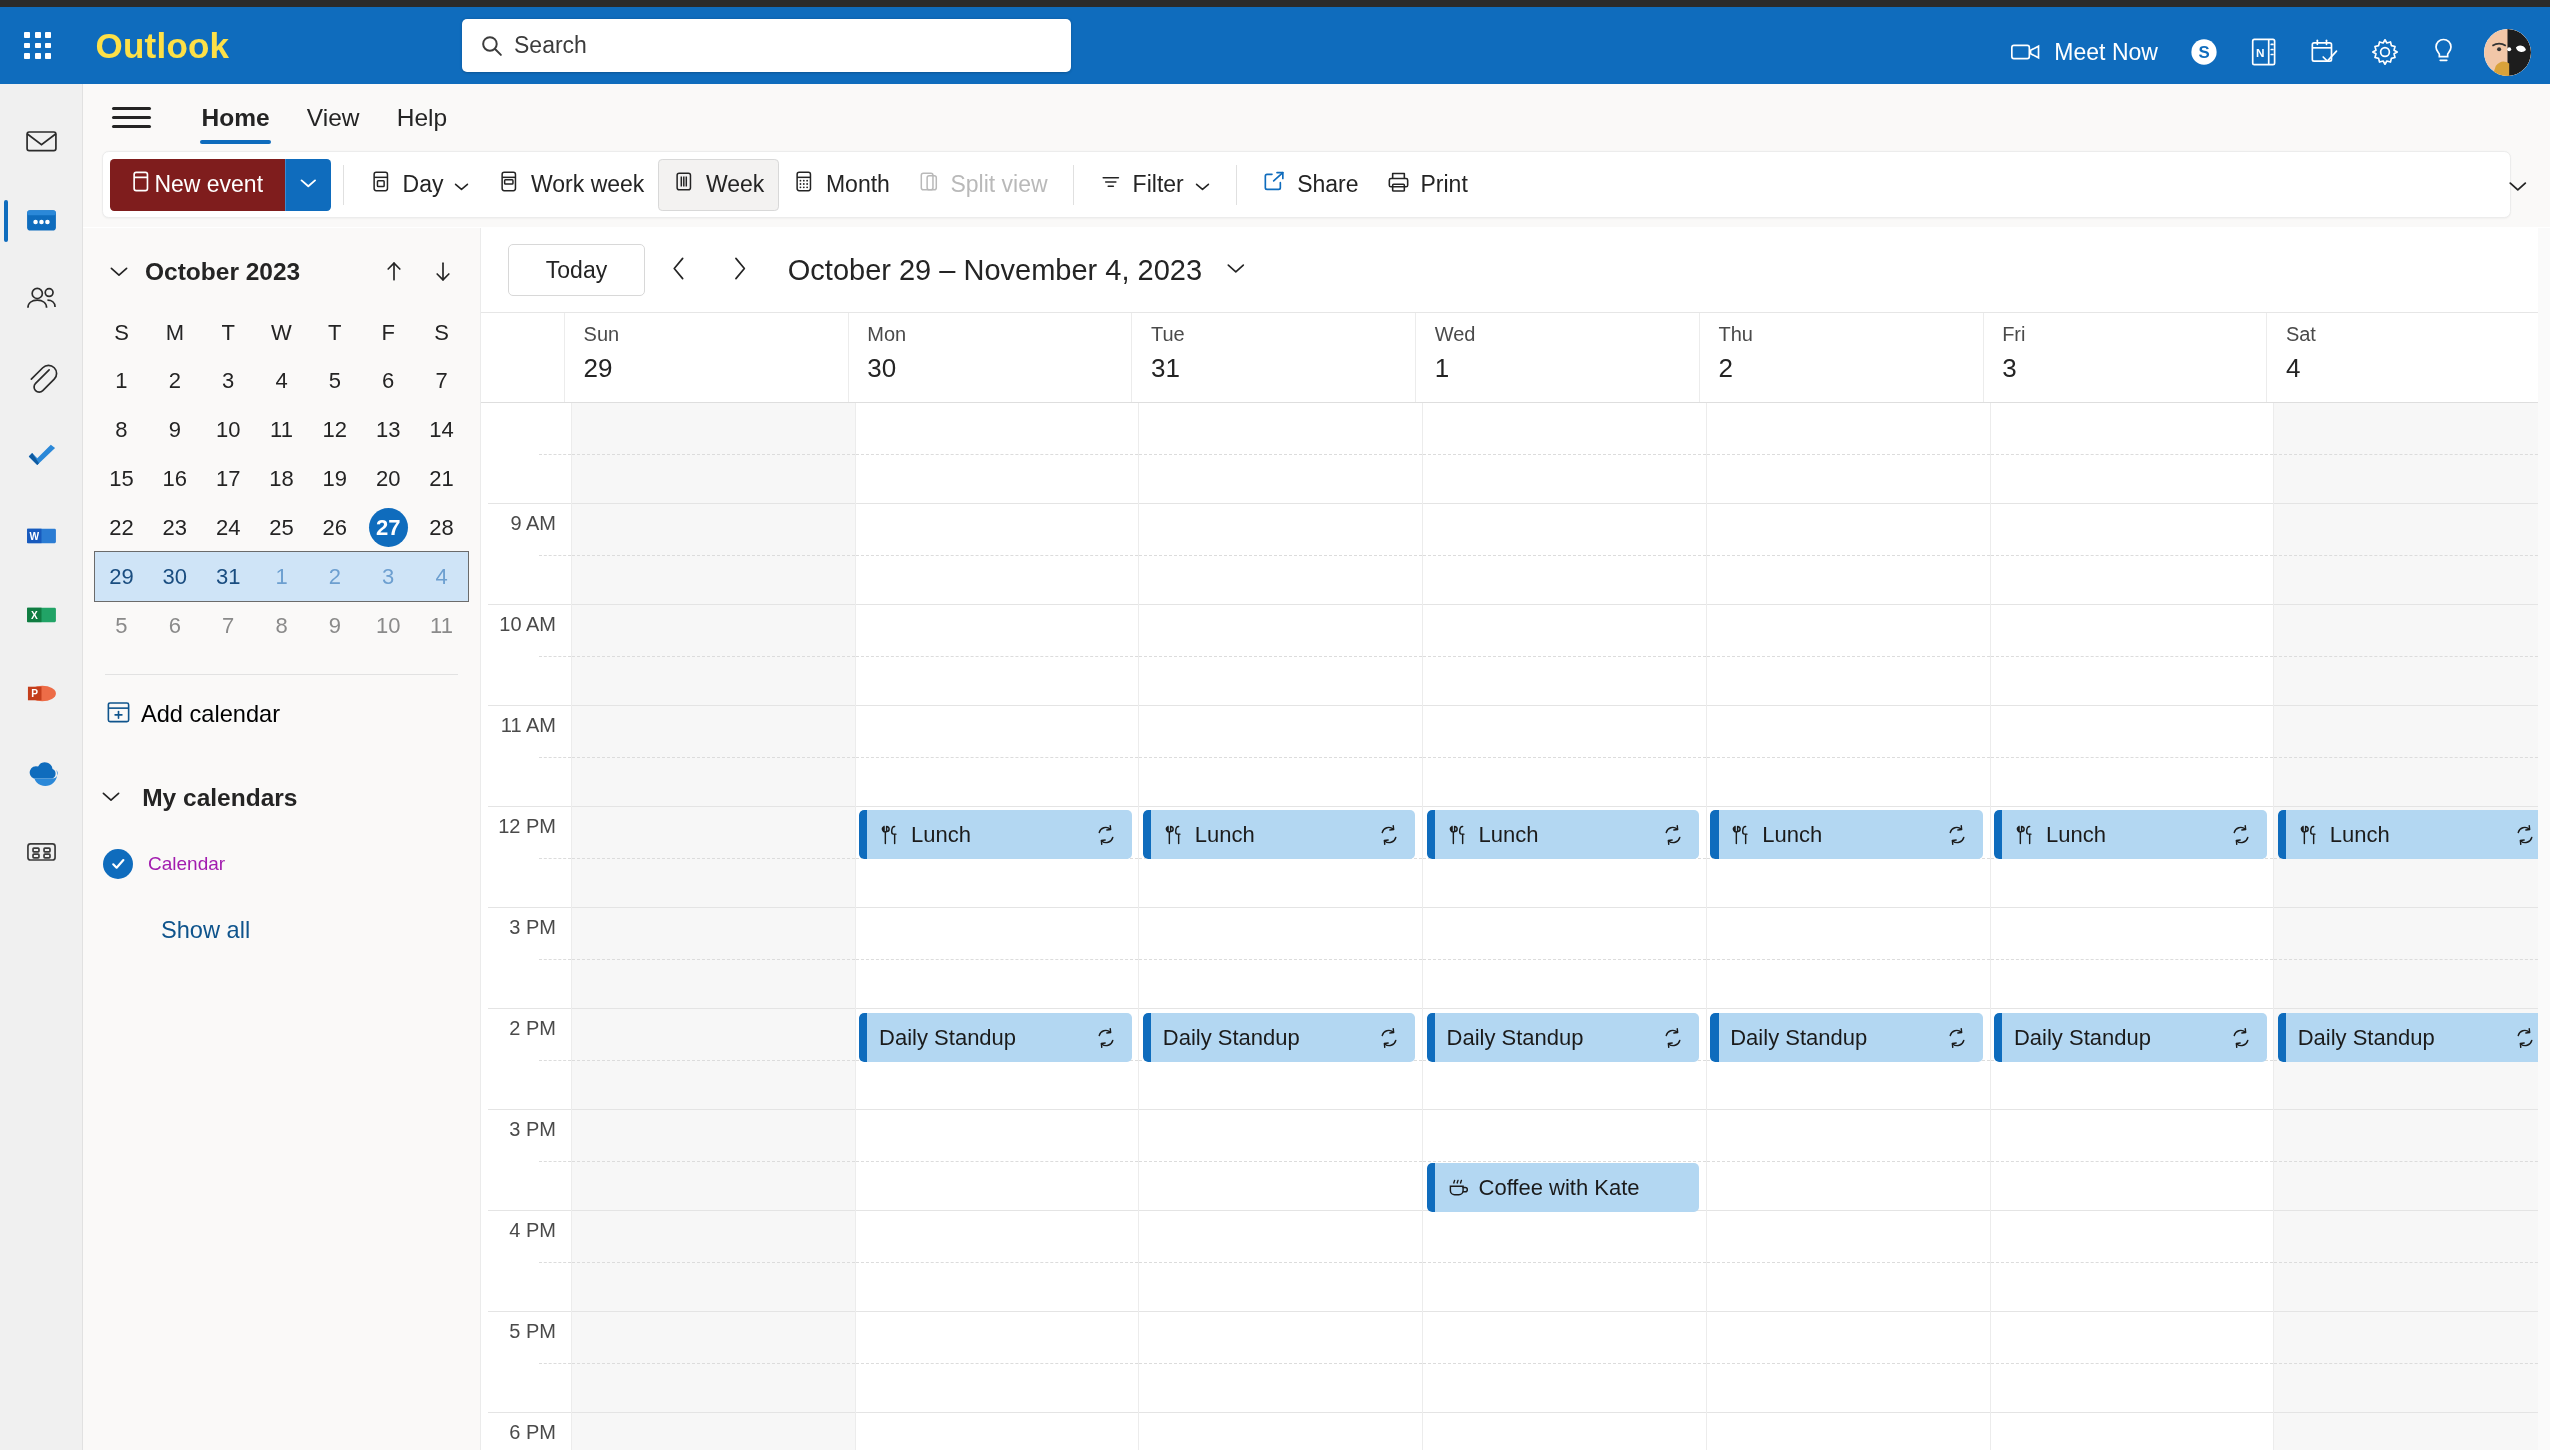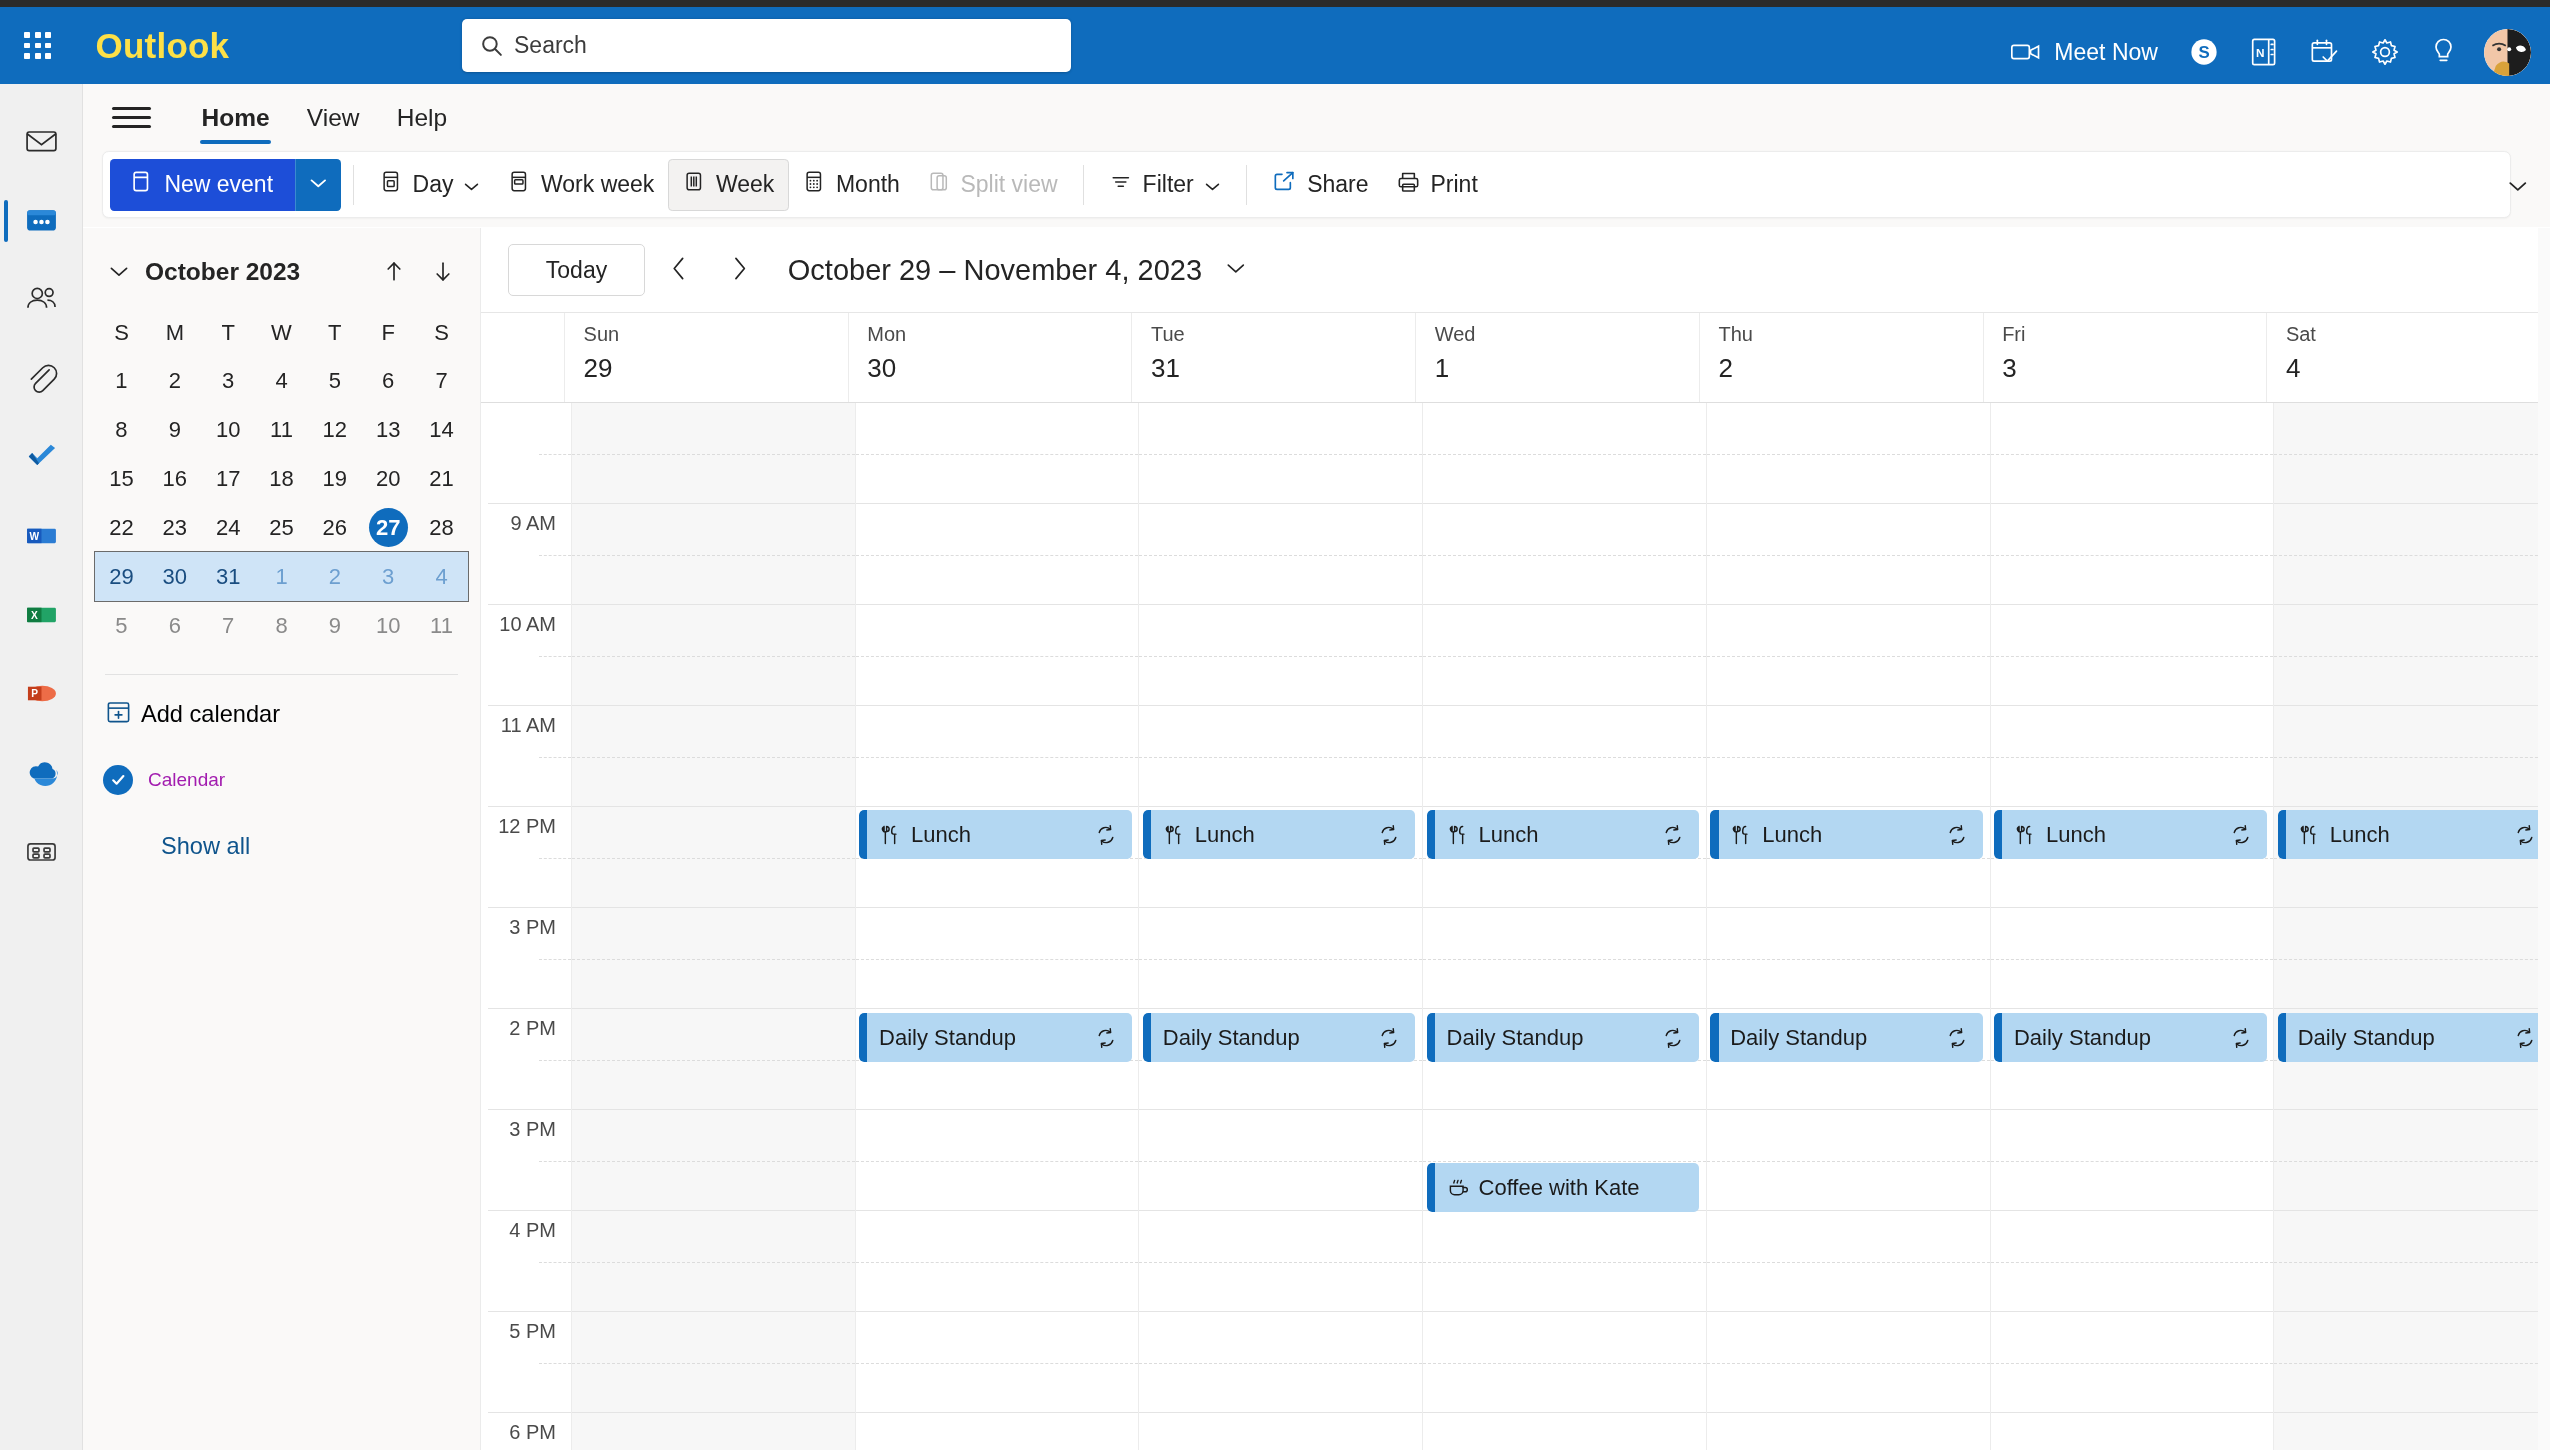--- a/index.html
+++ b/index.html
@@ -94,21 +94,21 @@
   .toolbar {
     position: absolute; left: 18.6px; top: 67px; width: 2409px; height: 67px;
     background: #ffffff; border: 0.8px solid #ececec; border-radius: 6.7px;
     display: flex; align-items: center; padding-left: 0px;
     box-shadow: 0 0.8px 1.7px rgba(0,0,0,.04);
   }
   .newevent {
     display: flex; align-items: stretch; height: 52px; margin-left: 7.6px; border-radius: 4.2px; overflow: hidden;
   }
   .newevent-main {
-    background: #1d4ed8; color: #ffffff; display:flex; align-items:center; gap: 12px;
+    background: #7f1d1d; color: #ffffff; display:flex; align-items:center; gap: 2px;
     padding: 0 22px 0 18.6px; font-size: 23px; cursor: pointer;
   }
   .newevent-split {
     background: #0f6cbd; width: 46px; display:flex; align-items:center; justify-content:center;
     border-left: 0.8px solid #3b8ad0; cursor: pointer;
   }
   .tb-sep { width: 0.8px; height: 40px; background: #e0e0e0; margin: 0 11.8px; }
   .tb-btn {
     display: flex; align-items: center; gap: 10px; height: 52px;
     padding: 0 13.5px; font-size: 23px; color: #242424; cursor: pointer; border-radius: 4.2px;
@@ -710,20 +710,28 @@
       <svg width="27" height="27" viewBox="0 0 32 32" fill="none" stroke="#0f548c" stroke-width="1.9">
         <rect x="4" y="6" width="24" height="22" rx="2"></rect>
         <line x1="4" y1="12" x2="28" y2="12"></line>
         <line x1="16" y1="16" x2="16" y2="24" stroke-linecap="round"></line>
         <line x1="12" y1="20" x2="20" y2="20" stroke-linecap="round"></line>
       </svg>
     </span>
     <span>Add calendar</span>
   </div>
 
+  <div class="side-group">
+    <span>
+      <svg width="22" height="13.5" viewBox="0 0 26 16" fill="none" stroke="#242424" stroke-width="2" stroke-linecap="round" stroke-linejoin="round">
+          <polyline points="4,4 13,12 22,4"></polyline>
+        </svg>
+    </span>
+    <span class="lbl">My calendars</span>
+  </div>
 
   <div class="cal-item">
     <span class="cal-check">
       <svg width="18.6" height="18.6" viewBox="0 0 22 22" fill="none" stroke="#ffffff" stroke-width="2.6" stroke-linecap="round" stroke-linejoin="round">
           <polyline points="5,11 9,15 17,6"></polyline>
         </svg>
     </span>
     <span class="lbl">Calendar</span>
   </div>
 

